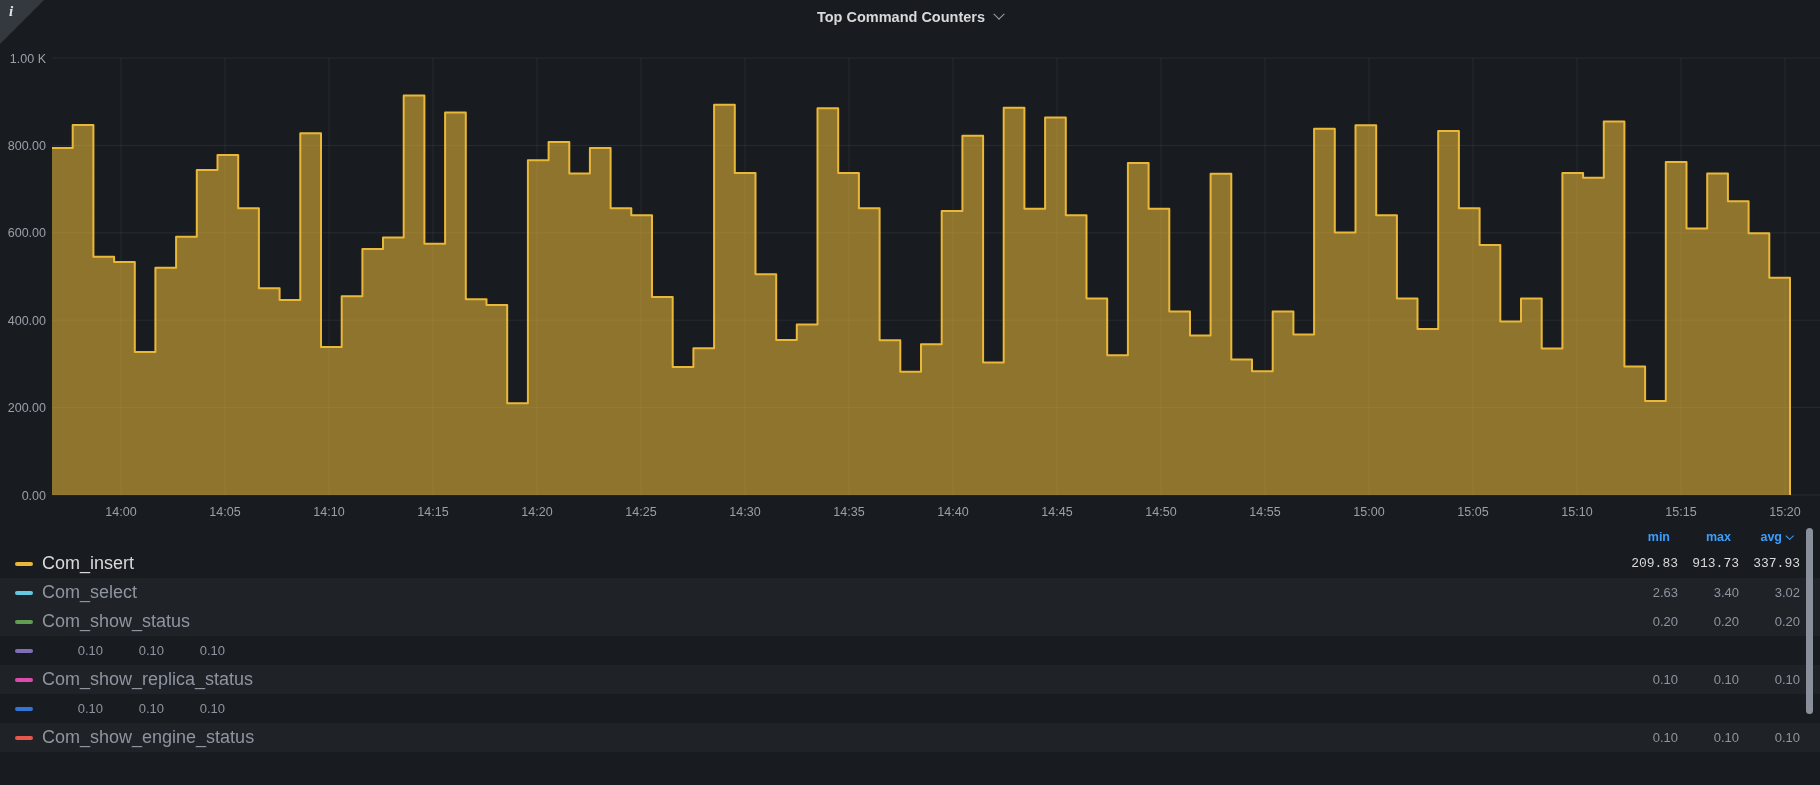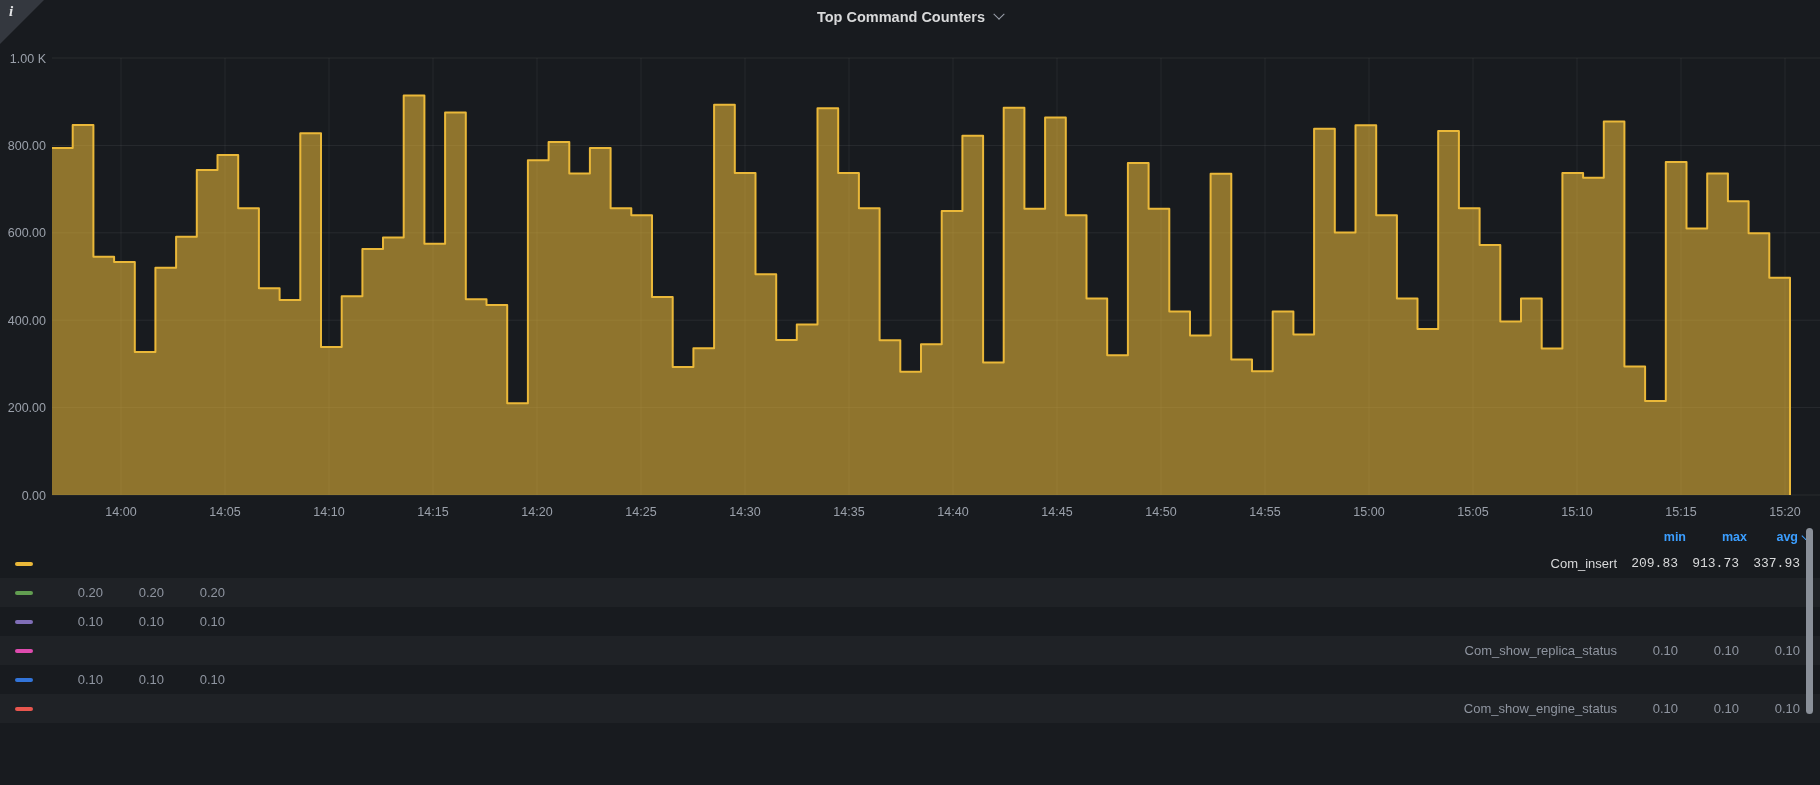--- a/index.html
+++ b/index.html
@@ -23,35 +23,35 @@
   .info-corner{position:absolute;top:0;left:0;width:44px;height:44px;z-index:6;}
   .info-corner svg{position:absolute;top:0;left:0;}
   .info-i{
     position:absolute;top:3px;left:9px;color:#e3e4e6;
     font-family:"Liberation Serif",serif;font-style:italic;font-weight:bold;font-size:15px;
   }
   
   #chart{position:absolute;top:0;left:0;z-index:1;}
   
   .legend{position:absolute;top:524px;left:0;width:1820px;height:261px;z-index:4;}
-  .lheader{display:flex;align-items:center;height:25px;padding-right:12px;}
+  .lheader{display:flex;align-items:center;height:25px;padding-right:28px;}
   .lheader .spacer{flex:1;}
   .lcol{
     width:61px;text-align:right;font-size:12.5px;font-weight:bold;color:#3b9eff;
     cursor:pointer;white-space:nowrap;
   }
   .sort-chev{
     display:inline-block;width:5px;height:5px;margin-left:4px;
     border-right:1.5px solid #3b9eff;border-bottom:1.5px solid #3b9eff;
     transform:rotate(45deg) translate(-1px,-2px);
   }
   .lrow{display:flex;align-items:center;height:29px;padding-right:20px;}
   .lrow.striped{background:rgba(255,255,255,0.032);}
   .swatch{width:18px;height:4px;border-radius:2px;margin-left:15px;margin-right:9px;flex:none;}
-  .lname{flex:1;font-size:13px;color:#8f95a0;cursor:pointer;text-align:right;}
+  .lname{flex:1;font-size:18px;color:#8f95a0;cursor:pointer;}
   .lrow.active .lname{color:#d8d9da;}
   .lval{width:61px;text-align:right;font-size:13px;color:#8f95a0;}
   .lrow.active .lval{color:#d8d9da;font-family:Liberation Mono, monospace;}
   
   .scroll-thumb{
     position:absolute;right:7px;top:528px;width:7px;height:186px;border-radius:4px;
     background:#8a9099;z-index:7;
   }
 </style>
 </head>
@@ -137,21 +137,29 @@
   </div>
   <div id="legend-rows">
       <div class="lrow active">
         <span class="swatch" style="background:#EAB839"></span>
         <span class="lname">Com_insert</span>
         <span class="lval">209.83</span>
         <span class="lval">913.73</span>
         <span class="lval">337.93</span>
       </div>
       <div class="lrow striped">
+        <span class="swatch" style="background:#64C9E0"></span>
+        <span class="lname">Com_select</span>
+        <span class="lval">2.63</span>
+        <span class="lval">3.40</span>
+        <span class="lval">3.02</span>
+      </div>
+      <div class="lrow striped">
         <span class="swatch" style="background:#629E51"></span>
+        <span class="lname">Com_show_status</span>
         <span class="lval">0.20</span>
         <span class="lval">0.20</span>
         <span class="lval">0.20</span>
       </div>
       <div class="lrow">
         <span class="swatch" style="background:#806EB7"></span>
         <span class="lval">0.10</span>
         <span class="lval">0.10</span>
         <span class="lval">0.10</span>
       </div>

